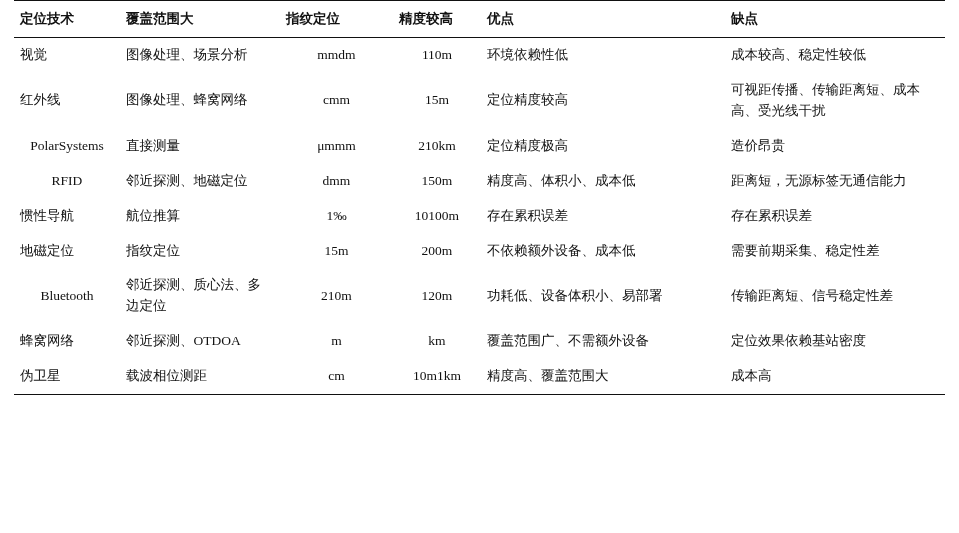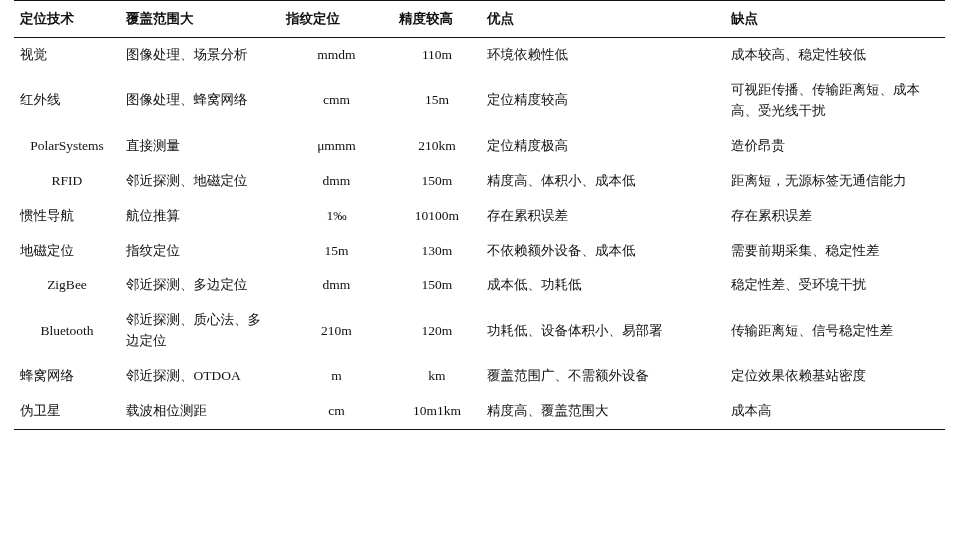--- a/index.html
+++ b/index.html
@@ -121,31 +121,23 @@
         <td>航位推算</td>
         <td class="cell-latin">1‰</td>
         <td class="cell-latin">10100m</td>
         <td>存在累积误差</td>
         <td>存在累积误差</td>
       </tr>
       <tr>
         <td>地磁定位</td>
         <td>指纹定位</td>
         <td class="cell-latin">15m</td>
-        <td class="cell-latin">130m</td>
+        <td class="cell-latin">200m</td>
         <td>不依赖额外设备、成本低</td>
         <td>需要前期采集、稳定性差</td>
-      </tr>
-      <tr>
-        <td class="cell-latin">ZigBee</td>
-        <td>邻近探测、多边定位</td>
-        <td class="cell-latin">dmm</td>
-        <td class="cell-latin">150m</td>
-        <td>成本低、功耗低</td>
-        <td>稳定性差、受环境干扰</td>
       </tr>
       <tr>
         <td class="cell-latin">Bluetooth</td>
         <td class="pad-left-1">邻近探测、质心法、多边定位</td>
         <td class="cell-latin">210m</td>
         <td class="cell-latin">120m</td>
         <td>功耗低、设备体积小、易部署</td>
         <td>传输距离短、信号稳定性差</td>
       </tr>
       <tr>

